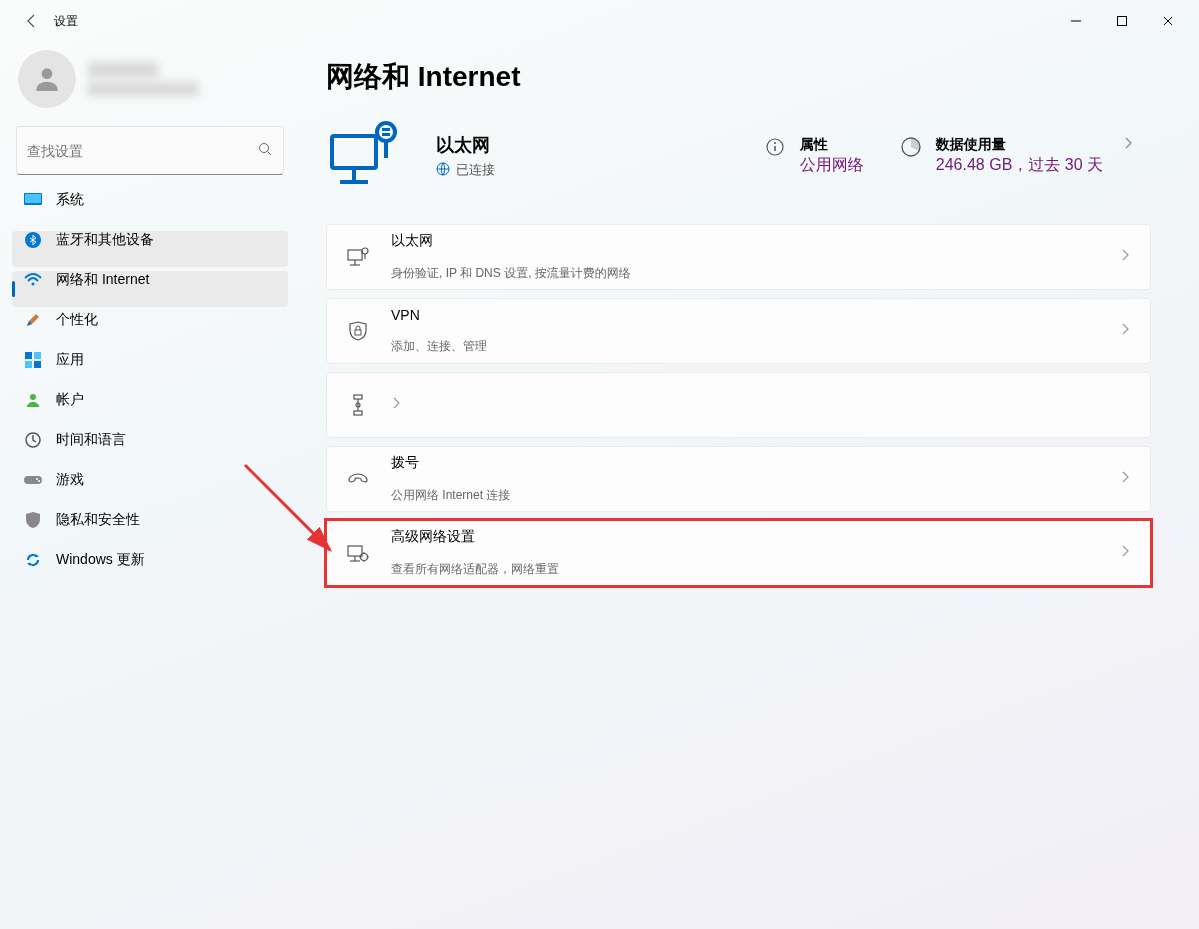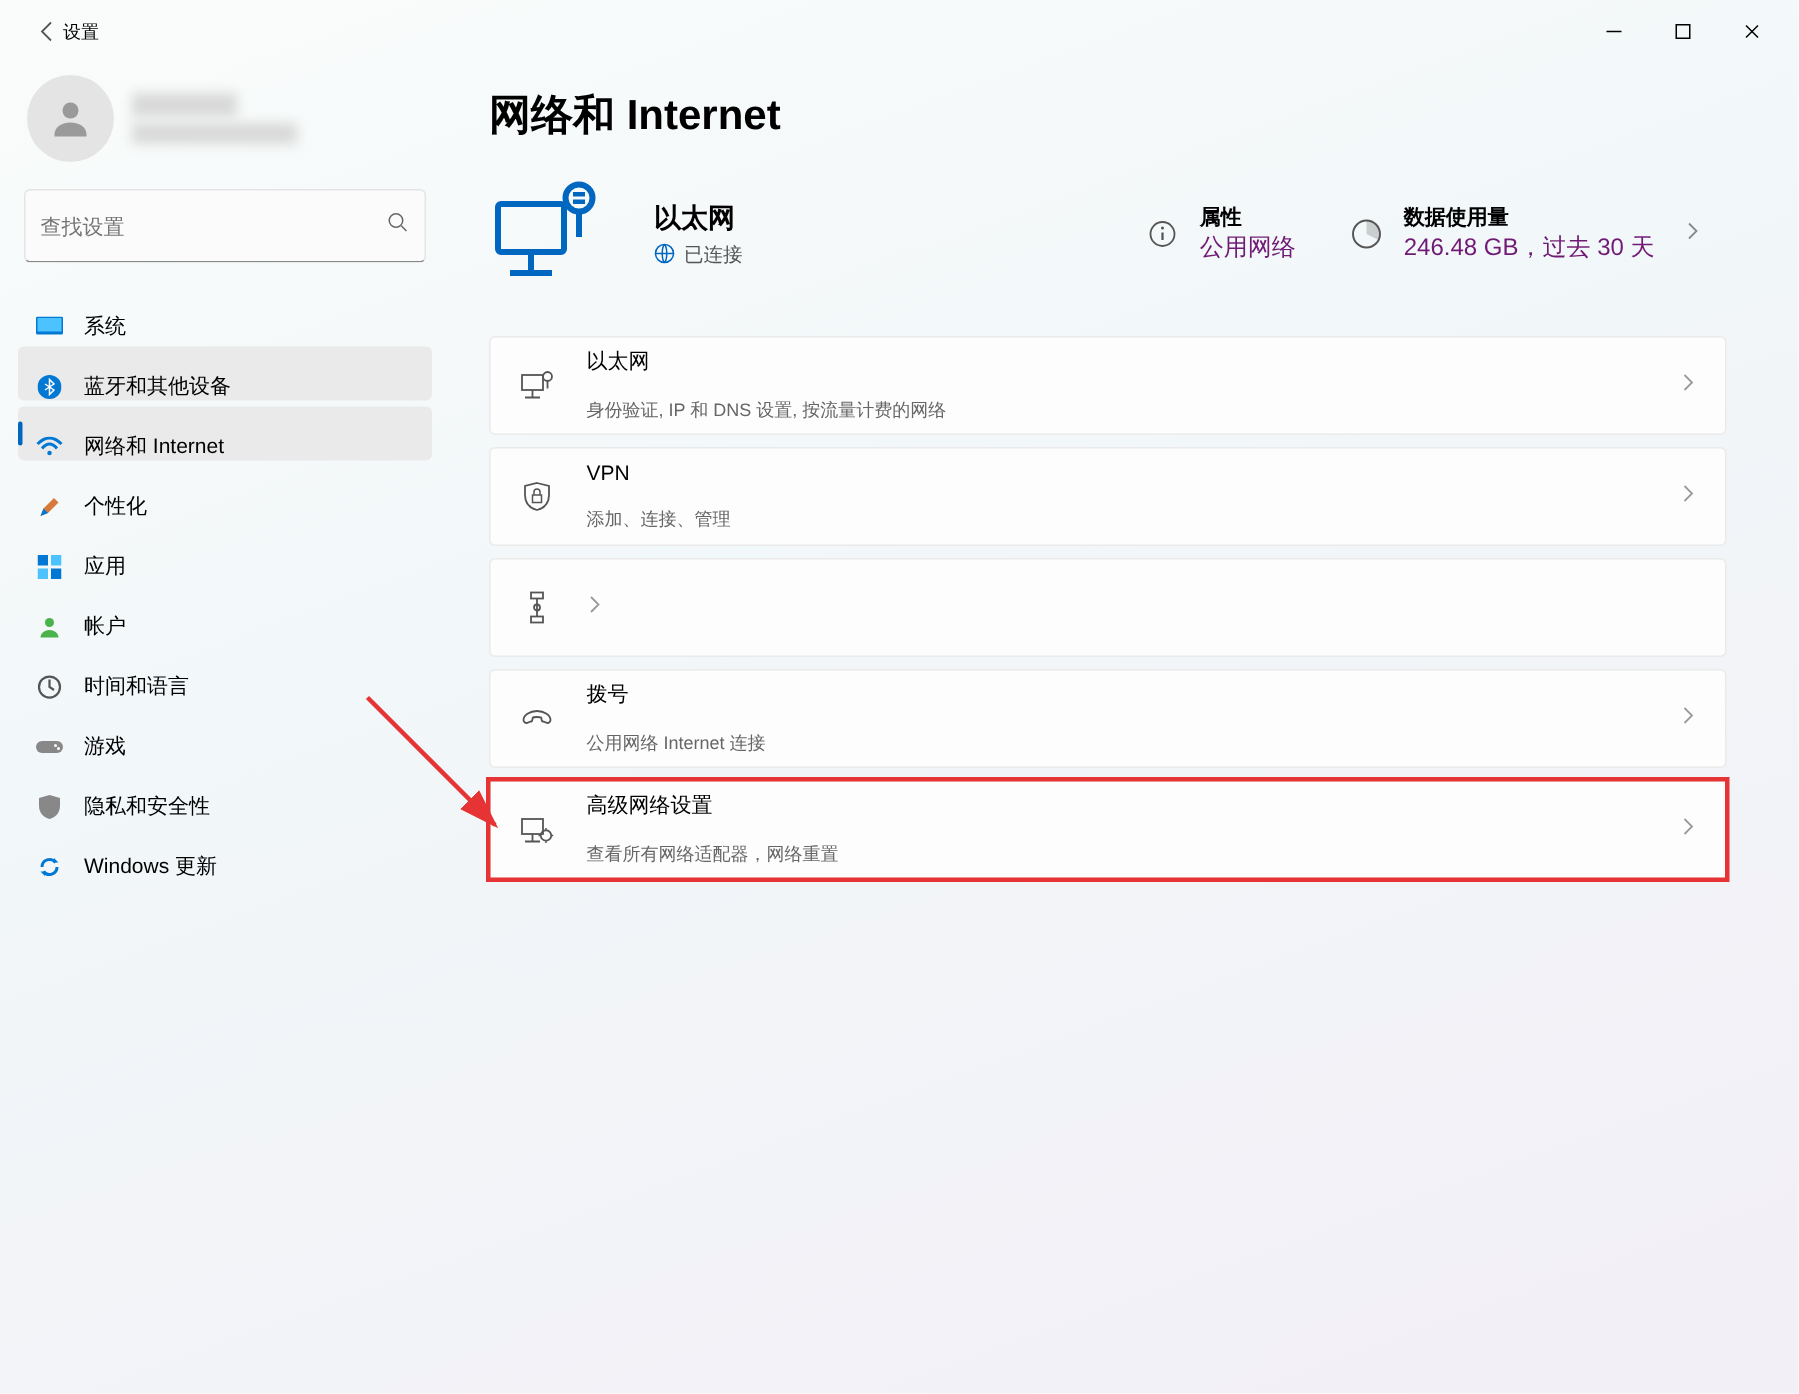--- a/index.html
+++ b/index.html
@@ -1,48 +1,48 @@
 <!DOCTYPE html>
 <html><head>
 <meta charset="utf-8">
 <style>
 *{margin:0;padding:0;box-sizing:border-box;font-family:"Segoe UI","Microsoft YaHei",sans-serif;-webkit-font-smoothing:antialiased}
 body{width:1199px;height:929px;background:linear-gradient(160deg,#fafcfb 0%,#f2f7f9 40%,#f2eff6 100%);overflow:hidden;position:relative}
 .titlebar{height:42px;display:flex;align-items:center;padding:0 8px}
-.tb-left{display:flex;align-items:center;gap:0;padding-left:14px}
+.tb-left{display:flex;align-items:center;gap:12px;padding-left:14px}
 .back-btn{width:20px;height:20px;display:flex;align-items:center;justify-content:center;color:#555}
 .app-title{font-size:12px;color:#000}
 .tb-spacer{flex:1}
 .win-btns{display:flex}
 .win-btn{width:46px;height:32px;display:flex;align-items:center;justify-content:center;color:#000}
 .container{display:flex;height:calc(100% - 42px)}
 .sidebar{width:300px;padding:0 8px}
 .user-row{display:flex;align-items:center;gap:12px;padding:8px 10px 18px}
 .avatar{width:58px;height:58px;border-radius:50%;background:#e4e4e4;display:flex;align-items:center;justify-content:center}
 .user-text{display:flex;flex-direction:column;gap:4px}
 .blur1{width:70px;height:16px;background:#d8d8d8;filter:blur(4px)}
 .blur2{width:110px;height:14px;background:#d8d8d8;filter:blur(4px)}
 .search-wrap{padding:0 8px 16px}
 .search{width:268px;height:49px;background:#fbfbfc;border:1px solid #e4e4e4;border-bottom:1px solid #888;border-radius:4px;display:flex;align-items:center;padding:0 10px}
 .search input{flex:1;border:none;background:transparent;outline:none;font-size:14px;color:#666}
 .search .sico{color:#666}
 .nav{display:flex;flex-direction:column;gap:4px;padding:0 4px}
-.nav-item{height:36px;display:flex;align-items:flex-end;gap:14px;padding:0 12px;border-radius:4px;font-size:14px;color:#000;position:relative}
+.nav-item{height:36px;display:flex;align-items:flex-start;gap:14px;padding:0 12px;border-radius:4px;font-size:14px;color:#000;position:relative}
 .nav-item.hover{background:#eaeaea}
 .nav-item.sel{background:#eaeaea}
 .nav-item.sel::before{content:"";position:absolute;left:0;top:10px;bottom:10px;width:3px;background:#0067c0;border-radius:2px}
 .nico{width:18px;height:18px;display:flex;align-items:center;justify-content:center}
 .main{flex:1;padding:16px 48px 0 26px;overflow:auto}
 .page-title{font-size:28px;font-weight:600;color:#000;margin-bottom:22px}
 .hero{display:flex;align-items:center;margin-bottom:30px}
 .hero-ico{width:76px;height:76px;margin-right:34px;display:flex;align-items:center;justify-content:center}
 .hero-text .ht-title{font-size:18px;font-weight:600;color:#000;margin-bottom:4px}
 .ht-sub{display:flex;align-items:center;gap:6px;font-size:13px;color:#555}
 .hero-spacer{flex:1}
-.info-block{display:flex;align-items:center;gap:14px;padding:0 18px}
+.info-block{display:flex;gap:14px;padding:0 18px}
 .info-ico{width:22px;height:22px;color:#555;display:flex;align-items:center;justify-content:center}
 .info-txt .it-t{font-size:14px;font-weight:600;color:#000}
 .info-txt .it-s{font-size:16px;color:#701a75;margin-top:1px}
 .chev{color:#888;margin-left:6px}
 .cards{display:flex;flex-direction:column;gap:4px}
 .card{height:66px;background:#fdfdfd;border:1px solid #eaeaea;border-radius:4px;display:flex;align-items:center;padding:0 20px;margin-bottom:4px}
 .card.highlight{outline:3px solid #e63434;outline-offset:-1px;border-radius:0}
 .card-ico{width:22px;height:22px;color:#555;margin-right:22px;display:flex;align-items:center;justify-content:center}
 .card-txt{flex:1}
 .ct-t{font-size:14px;color:#000}

